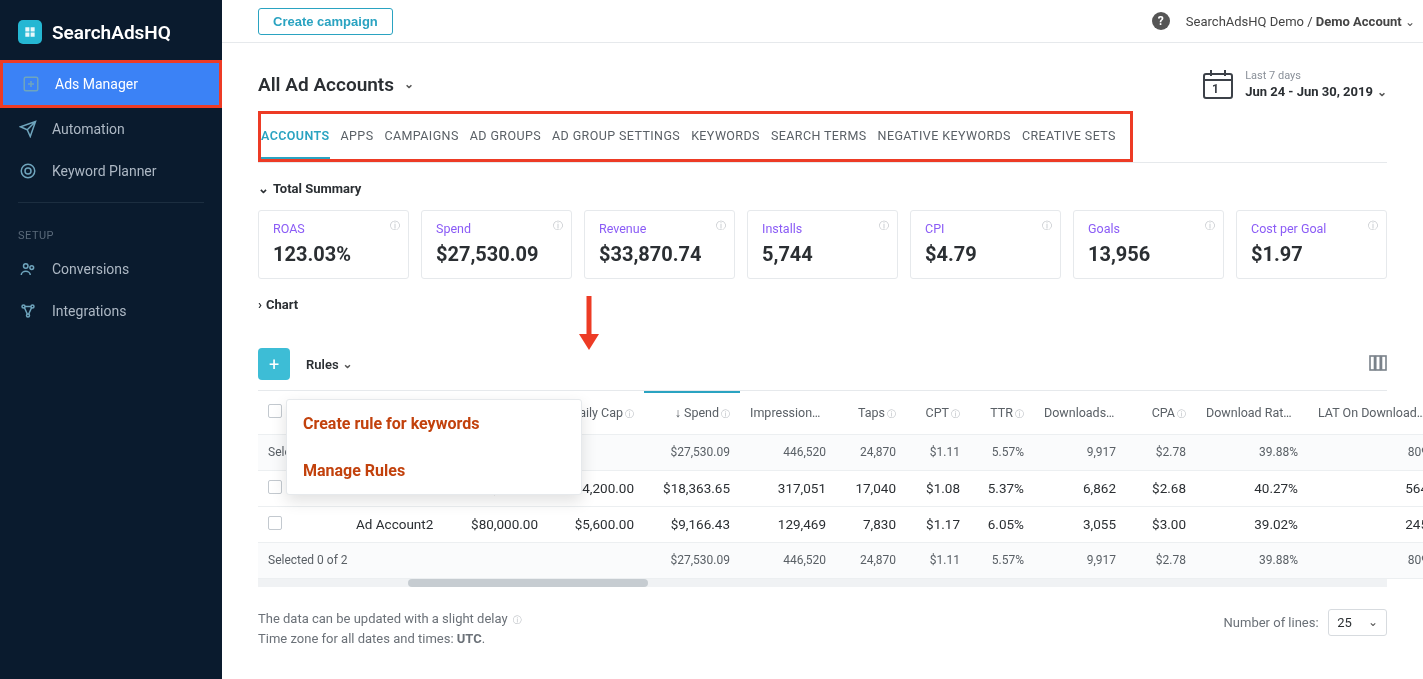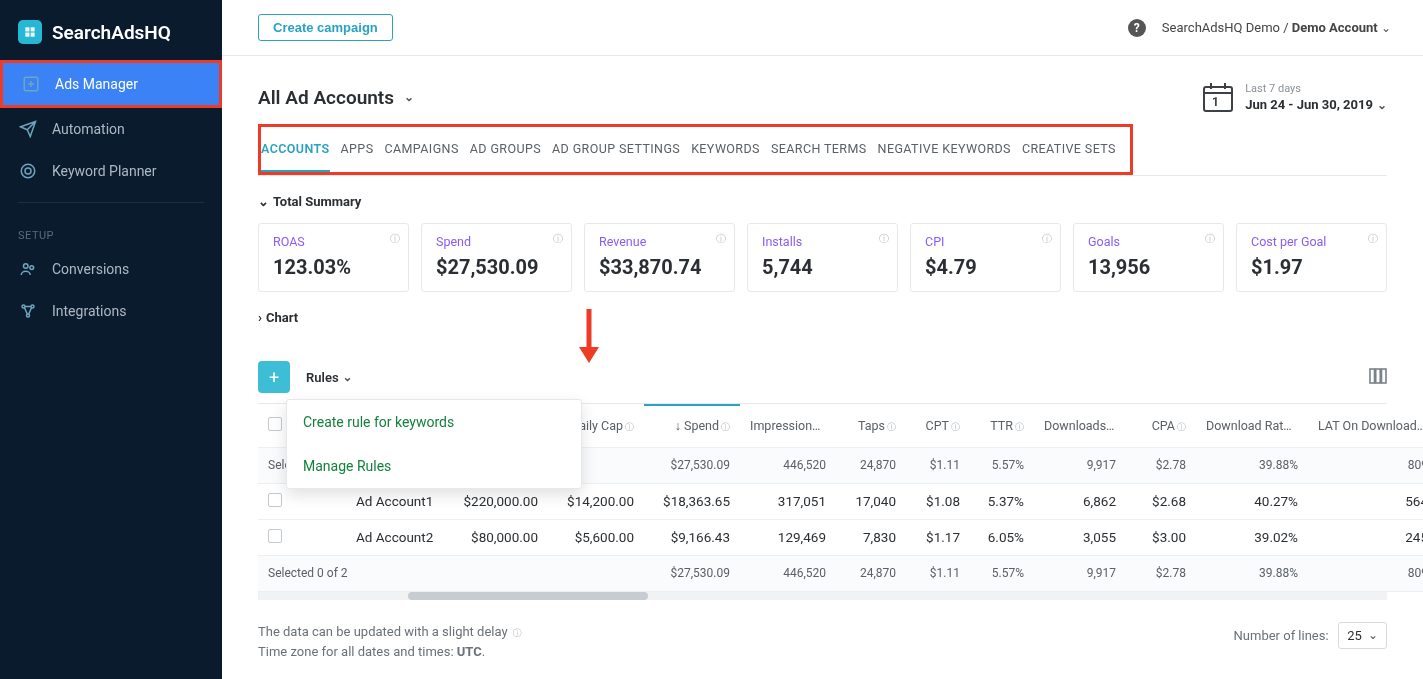--- a/index.html
+++ b/index.html
@@ -12,21 +12,21 @@
 .brand-icon { width: 24px; height: 24px; border-radius: 5px; background: #25b7d3; display: flex; align-items: center; justify-content: center; color: #fff; font-size: 14px; }
 .nav-item { display: flex; align-items: center; gap: 14px; padding: 12px 18px; font-size: 14px; cursor: pointer; color: #adb8c4; }
 .nav-item.active { background: #3b82f6; color: #fff; text-align: center; }
 .nav-item .nav-icon { width: 20px; display: flex; justify-content: center; color: #6fa5bd; }
 .nav-section-label { padding: 16px 18px 6px 18px; font-size: 11px; letter-spacing: 0.5px; color: #5a6a7a; }
 .nav-divider { height: 1px; background: #1c2e40; margin: 10px 18px; }
 .highlight-box-red { border: 3px solid #ed3b25; }
 
 
 .main { flex: 1; display: flex; flex-direction: column; background: #fff; overflow: hidden; }
-.topbar { height: 56px; border-bottom: 1px solid #e6e9ec; display: flex; align-items: center; justify-content: space-between; padding: 0 32px 0 36px; }
+.topbar { height: 43px; border-bottom: 1px solid #e6e9ec; display: flex; align-items: center; justify-content: space-between; padding: 0 8px 0 36px; }
 .btn-outline { border: 1px solid #2aa3c1; color: #2aa3c1; background: #fff; padding: 5px 14px; border-radius: 3px; font-size: 13px; font-weight: 600; cursor: pointer; }
 .topbar-right { display: flex; align-items: center; gap: 16px; font-size: 13px; color: #444; }
 .help-icon { width: 18px; height: 18px; border-radius: 50%; background: #555; color: #fff; font-size: 12px; font-weight: 700; display: flex; align-items: center; justify-content: center; }
 
 .page-header { display: flex; align-items: center; justify-content: space-between; padding: 24px 36px 10px 36px; }
 .page-title-row { display: flex; align-items: center; gap: 10px; font-size: 19px; font-weight: 600; color: #2b2f33; }
 .chev { font-size: 12px; color: #555; }
 .date-range { display: flex; align-items: center; gap: 10px; }
 .cal-icon { width: 34px; height: 34px; position: relative; }
 .cal-icon svg { width: 34px; height: 34px; }
@@ -51,42 +51,42 @@
 .toolbar-row { display: flex; align-items: center; justify-content: space-between; padding: 22px 36px 10px 36px; position: relative; }
 .toolbar-left { display: flex; align-items: center; gap: 16px; }
 .btn-add { width: 32px; height: 32px; border-radius: 4px; background: #3dbdd6; color: #fff; display: flex; align-items: center; justify-content: center; font-size: 18px; cursor: pointer; }
 .rules-btn { display: flex; align-items: center; gap: 4px; font-size: 13px; font-weight: 600; color: #2b2f33; cursor: pointer; }
 .columns-icon { color: #7a828a; cursor: pointer; }
 
 .arrow { position: absolute; left: 354px; top: -32px; pointer-events: none; }
 .arrow svg { width: 26px; height: 58px; }
 
 .dropdown { position: absolute; left: 286px; top: 399px; width: 296px; background: #fff; border: 1px solid #e6e9ec; border-radius: 3px; box-shadow: 0 6px 16px rgba(0,0,0,0.12); z-index: 50; }
-.dropdown-item { padding: 14px 16px; font-size: 14px; color: #15803d; cursor: pointer; }
+.dropdown-item { padding: 14px 16px; font-size: 16px; color: #c2410c; cursor: pointer; font-weight: bold; }
 
 .table-wrap { margin: 0 36px; border-top: 1px solid #e6e9ec; position: relative; }
 table { border-collapse: collapse; width: 100%; table-layout: fixed; }
 th, td { border-bottom: 1px solid #eceff1; padding: 0 10px; font-size: 12.5px; color: #3c4148; text-align: right; overflow: hidden; white-space: nowrap; text-overflow: ellipsis; }
 th { height: 42px; font-weight: 400; color: #5a6066; background: #fff; }
 td { height: 36px; }
 tr.datarow td { font-size: 13.5px; color: #2b2f33; }
 th.left, td.left { text-align: left; }
 .checkbox { width: 14px; height: 14px; border: 1px solid #c3c9cf; border-radius: 2px; display: inline-block; }
 .col-status { width: 44px; }
 .col-name { width: 106px; }
 .col-check { width: 44px; }
 tr.summary td { background: #fafbfc; font-size: 12px; color: #5a6066; }
 .th-info { font-size: 9px; color: #b8bcc1; margin-left: 2px; }
 th.active-sort { border-top: 2px solid #2aa3c1; }
 .hscroll { height: 8px; background: #f0f2f4; margin-top: 0; position: relative; }
 .hscroll .thumb { position: absolute; left: 150px; top: 0; height: 8px; width: 240px; background: #c6ccd1; border-radius: 4px; }
 
 .footer { display: flex; justify-content: space-between; align-items: flex-start; padding: 22px 36px 0 36px; font-size: 13px; color: #6b7178; }
 .footer .left-text { line-height: 1.6; }
-.lines-select { border: 1px solid #d7dbdf; border-radius: 3px; padding: 5px 8px; font-size: 13px; display: inline-flex; align-items: center; gap: 6px; cursor: pointer; color: #2b2f33; }
+.lines-select { border: 1px solid #d7dbdf; border-radius: 3px; padding: 5px 8px; font-size: 13px; display: inline-flex; align-items: center; gap: 16px; cursor: pointer; color: #2b2f33; }
 </style>
 </head>
 <body>
 
 <div class="app">
 
   <div class="sidebar">
     <div class="brand">
       <span class="brand-icon">
         <svg viewBox="0 0 24 24" width="14" height="14">

